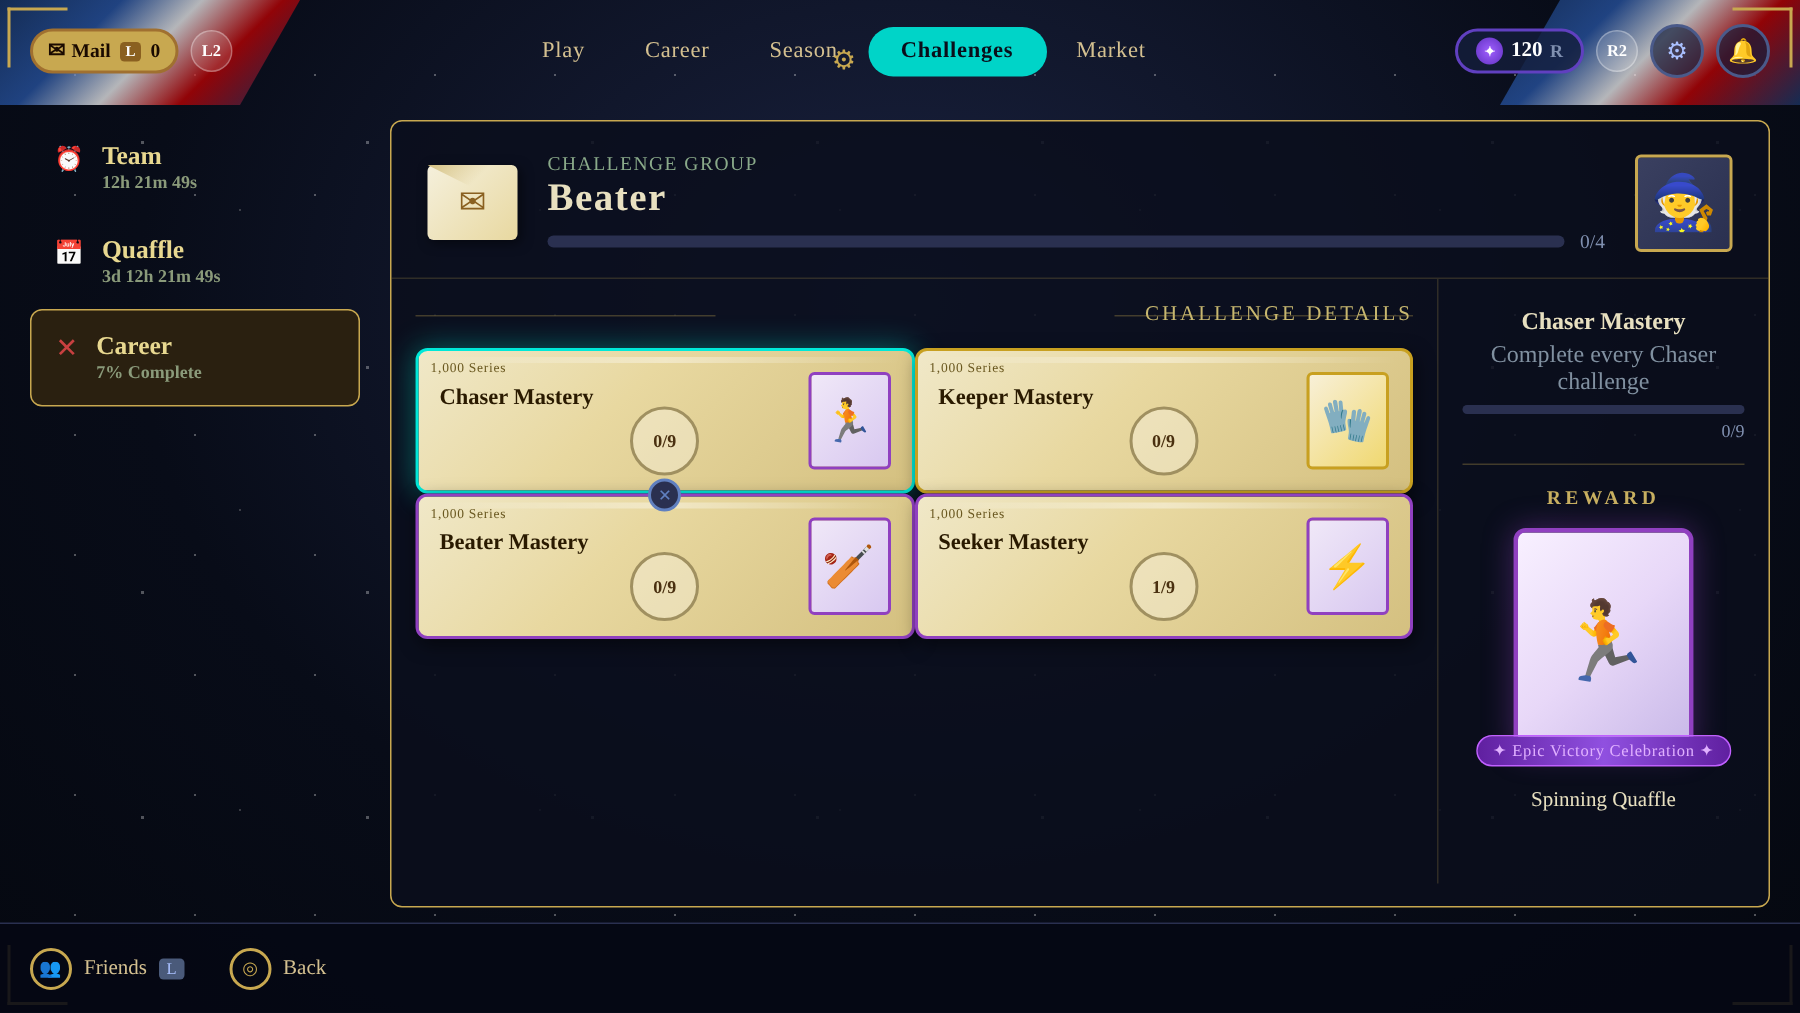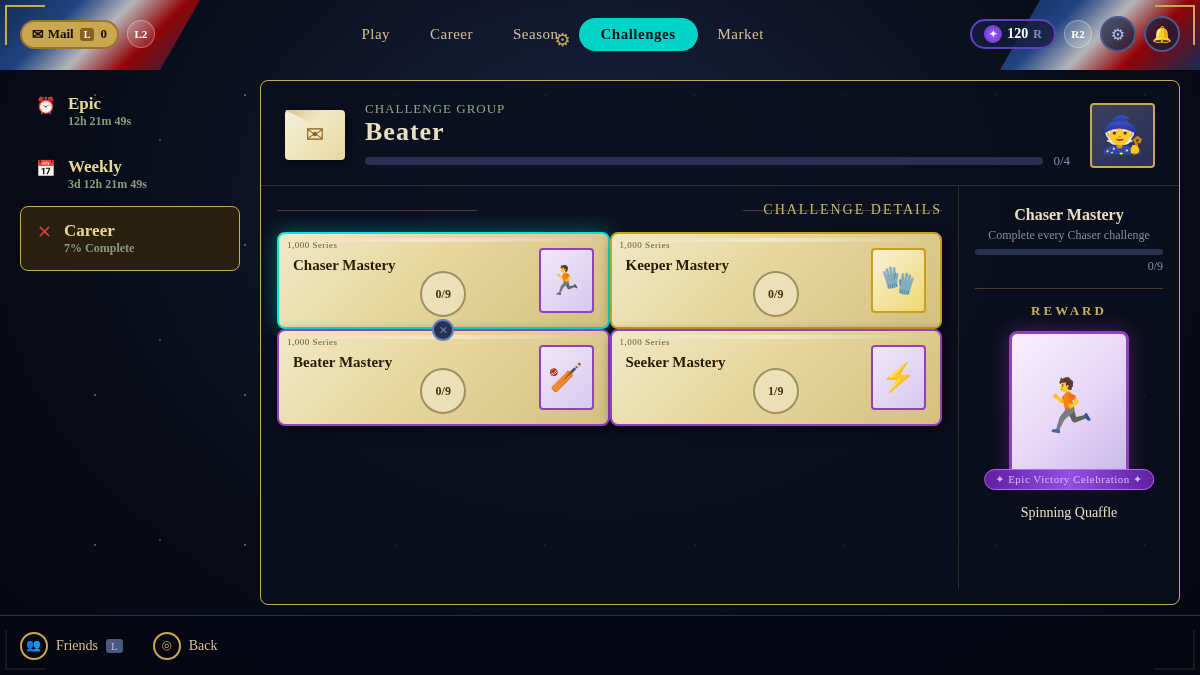--- a/index.html
+++ b/index.html
@@ -444,21 +444,21 @@
     
     .reward-panel {
       width: 220px;
       padding: 20px 16px;
       display: flex;
       flex-direction: column;
       align-items: center;
     }
     .reward-desc {
       color: #8090a0;
-      font-size: 12px;
+      font-size: 16px;
       text-align: center;
       margin-bottom: 6px;
     }
     .reward-challenge-title {
       color: #e8e0c0;
       font-size: 16px;
       font-weight: bold;
       text-align: center;
       margin-bottom: 4px;
     }
@@ -585,28 +585,28 @@
     <div class="r2-badge">R2</div>
     <div class="icon-btn">⚙</div>
     <div class="icon-btn">🔔</div>
   </div>
 </div>
 
 <div class="sidebar">
   <div class="sidebar-item">
     <span class="sidebar-icon">⏰</span>
     <div>
-      <div class="sidebar-label">Epic</div>
+      <div class="sidebar-label">Team</div>
       <div class="sidebar-sublabel">12h 21m 49s</div>
     </div>
   </div>
   <div class="sidebar-item">
     <span class="sidebar-icon">📅</span>
     <div>
-      <div class="sidebar-label">Weekly</div>
+      <div class="sidebar-label">Quaffle</div>
       <div class="sidebar-sublabel">3d 12h 21m 49s</div>
     </div>
   </div>
   <div class="sidebar-item active">
     <span class="sidebar-item-active-icon">✕</span>
     <div>
       <div class="sidebar-label">Career</div>
       <div class="sidebar-sublabel">7% Complete</div>
     </div>
   </div>

